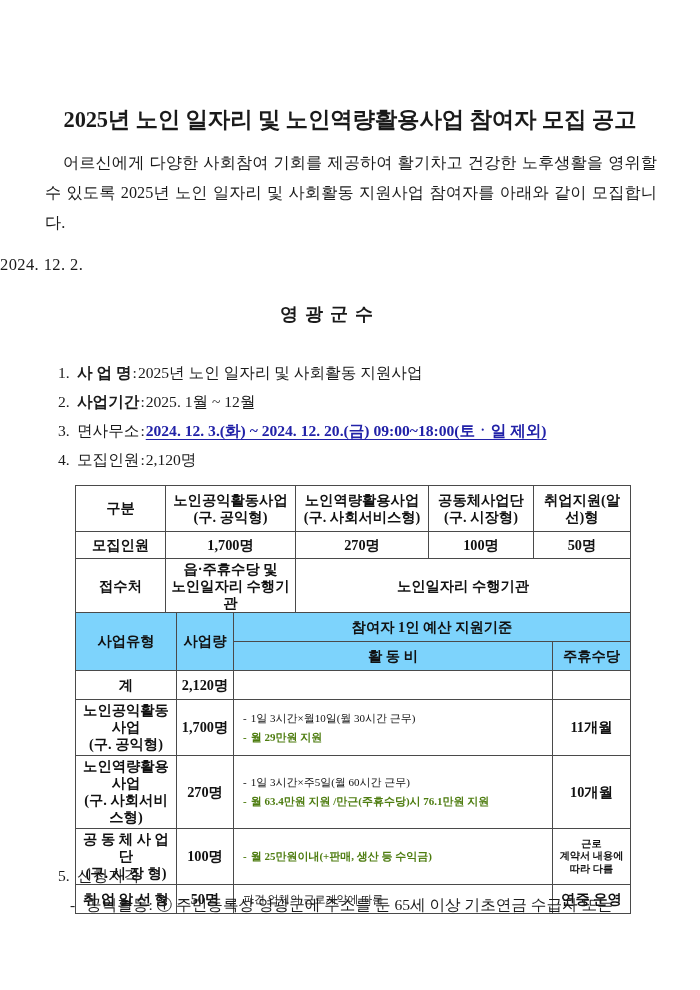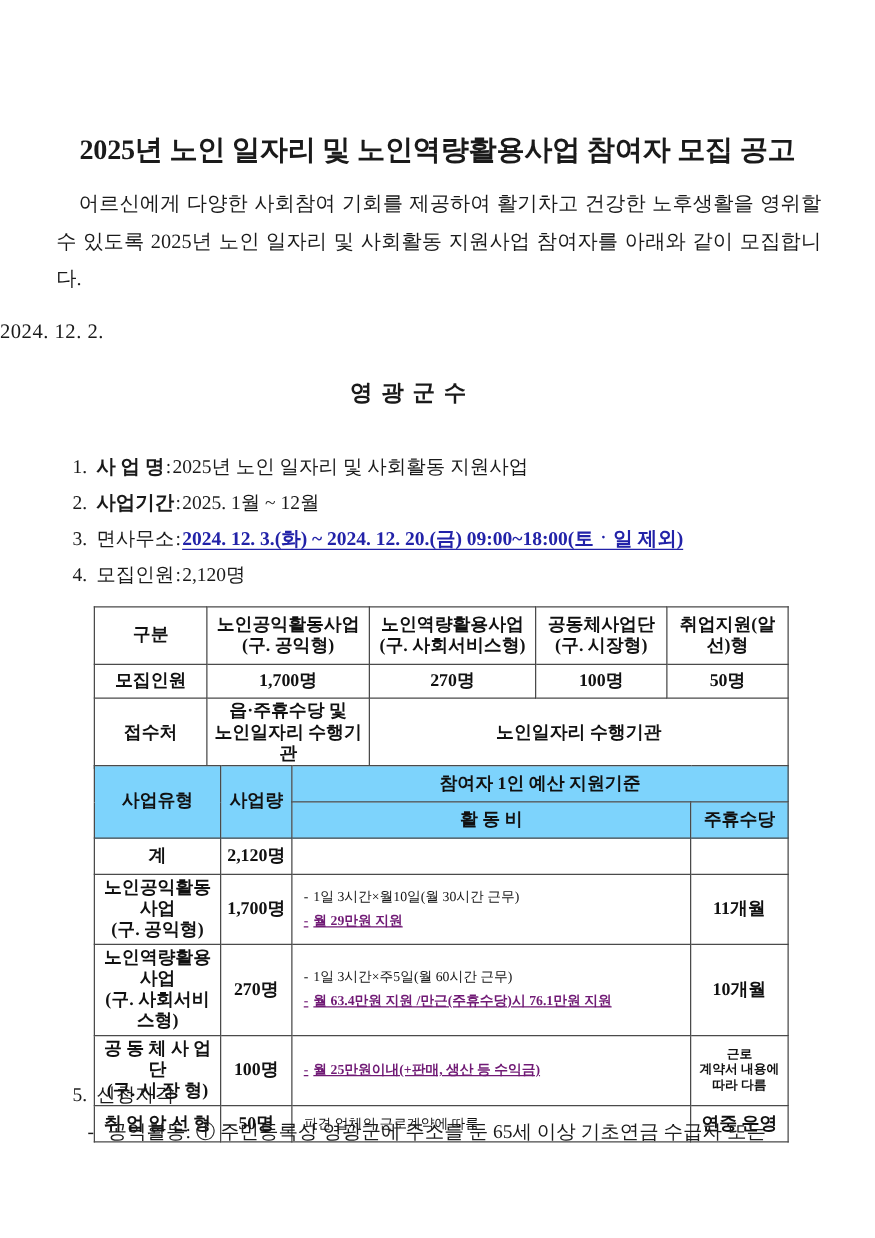--- a/index.html
+++ b/index.html
@@ -162,21 +162,21 @@
     font-size: 11px;
     line-height: 19px;
   }
   #table-budget td.small {
     font-size: 10.2px;
     line-height: 12.5px;
     font-weight: bold;
   }
   .fee-line { white-space: nowrap; }
   .fee-line .dash { margin-right: 4px; }
-  .fee-line.blue { color: #701a75; font-weight: bold; text-decoration: underline; }
+  .fee-line.blue { color: #4d7c0f; font-weight: bold; }
 
   
   .tail {
     position: absolute;
     left: 58px;
     top: 866px;
     width: 600px;
     font-size: 15.6px;
   }
   .tail-line {

